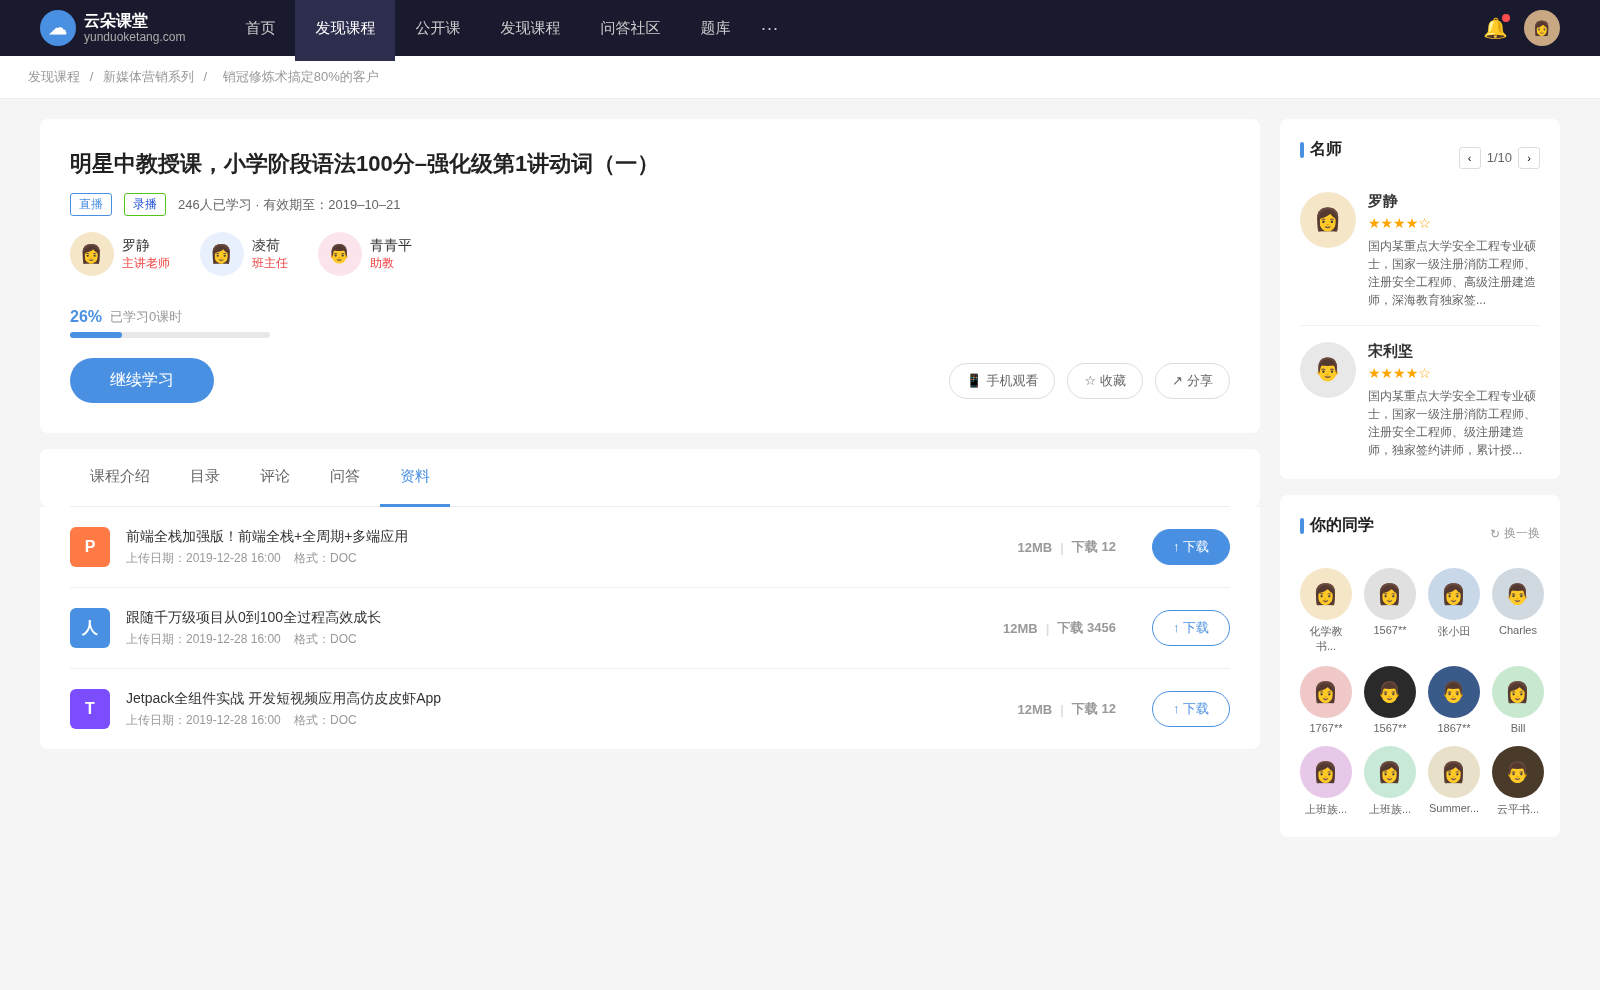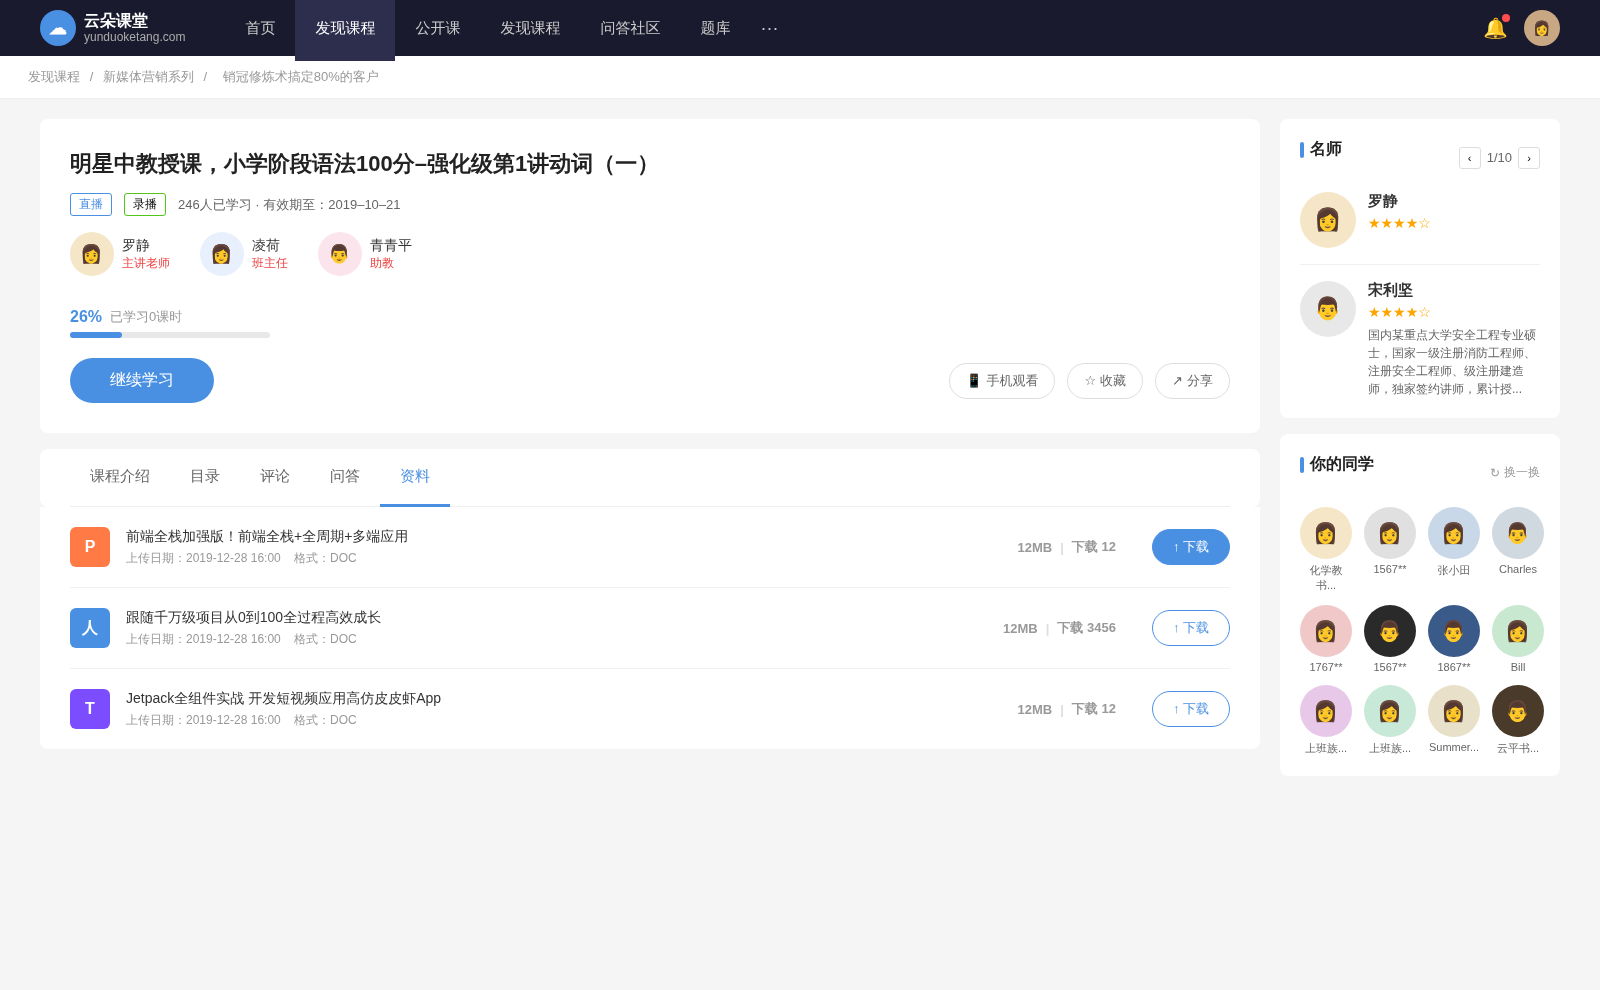--- a/index.html
+++ b/index.html
@@ -31,21 +31,21 @@
 
     
     .left-content { flex: 1; }
 
     
     .course-card { background: white; border-radius: 8px; padding: 30px; margin-bottom: 16px; }
     .course-title { font-size: 22px; font-weight: bold; color: #222; margin-bottom: 14px; }
     .course-meta { display: flex; align-items: center; gap: 12px; margin-bottom: 16px; }
     .badge { padding: 2px 8px; border-radius: 3px; font-size: 12px; }
     .badge-live { border: 1px solid #4a90e2; color: #4a90e2; }
-    .badge-record { border: 1px solid #52c41a; color: #000000; }
+    .badge-record { border: 1px solid #52c41a; color: #1d4ed8; }
     .course-info { color: #666; font-size: 13px; }
     .teachers { display: flex; gap: 30px; margin-bottom: 20px; }
     .teacher { display: flex; align-items: center; gap: 8px; }
     .teacher-avatar-inner { width: 44px; height: 44px; border-radius: 50%; display: flex; align-items: center; justify-content: center; font-size: 18px; }
     .teacher-info { display: flex; flex-direction: column; }
     .teacher-name { font-size: 14px; color: #333; font-weight: 500; }
     .teacher-role { font-size: 12px; color: #ef4444; }
     .progress-section { margin-bottom: 20px; margin-top: 32px; }
     .progress-label { display: flex; align-items: center; gap: 8px; margin-bottom: 6px; }
     .progress-pct { color: #4a90e2; font-size: 16px; font-weight: bold; }
@@ -272,20 +272,21 @@
           <button>›</button>
         </div>
       </div>
       <div id="sidebar-teachers">
           <div>
     <div class="teacher-card">
       <div class="teacher-card-avatar" style="background:#f5e6c8">👩</div>
       <div class="teacher-card-info">
         <div class="teacher-card-name">罗静</div>
         <div class="stars">★★★★☆</div>
+        <div class="teacher-card-desc">国内某重点大学安全工程专业硕士，国家一级注册消防工程师、注册安全工程师、高级注册建造师，深海教育独家签...</div>
       </div>
     </div>
   </div>
           <div class="divider"></div>
           <div>
     <div class="teacher-card">
       <div class="teacher-card-avatar" style="background:#e8e8e8">👨</div>
       <div class="teacher-card-info">
         <div class="teacher-card-name">宋利坚</div>
         <div class="stars">★★★★☆</div>

